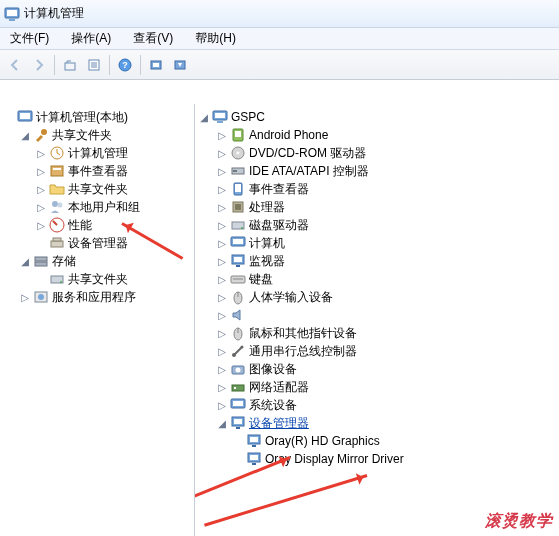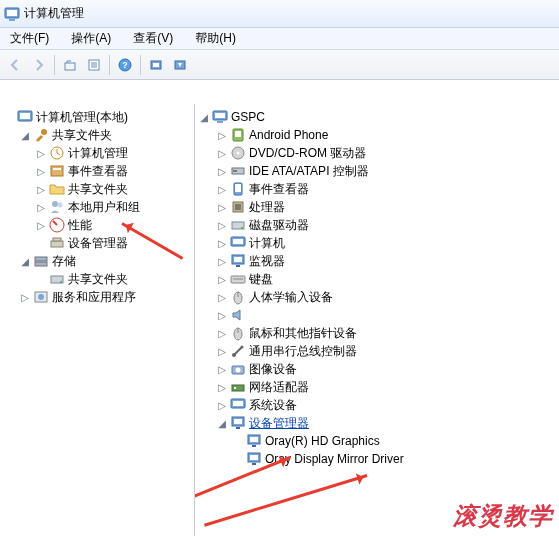--- a/index.html
+++ b/index.html
@@ -84,21 +84,21 @@
   }
   .toggle.none { visibility: hidden; }
   .node-icon { width: 16px; height: 16px; margin-right: 3px; flex-shrink: 0; }
   .node-label { color: #000; }
   .node-label.selected { color: #0645ad; text-decoration: underline; }
   .children { padding-left: 16px; }
   .right-pane .children.dev { padding-left: 18px; }
   .watermark {
     position: absolute;
     right: 6px; bottom: 4px;
-    font-size: 24px;
+    font-size: 16px;
     font-weight: bold;
     font-style: italic;
     color: #d63a4a;
     letter-spacing: 1px;
     font-family: "STKaiti","KaiTi","SimSun",serif;
   }
   
   .arrow {
     position: absolute;
     background: #e63b2e;

